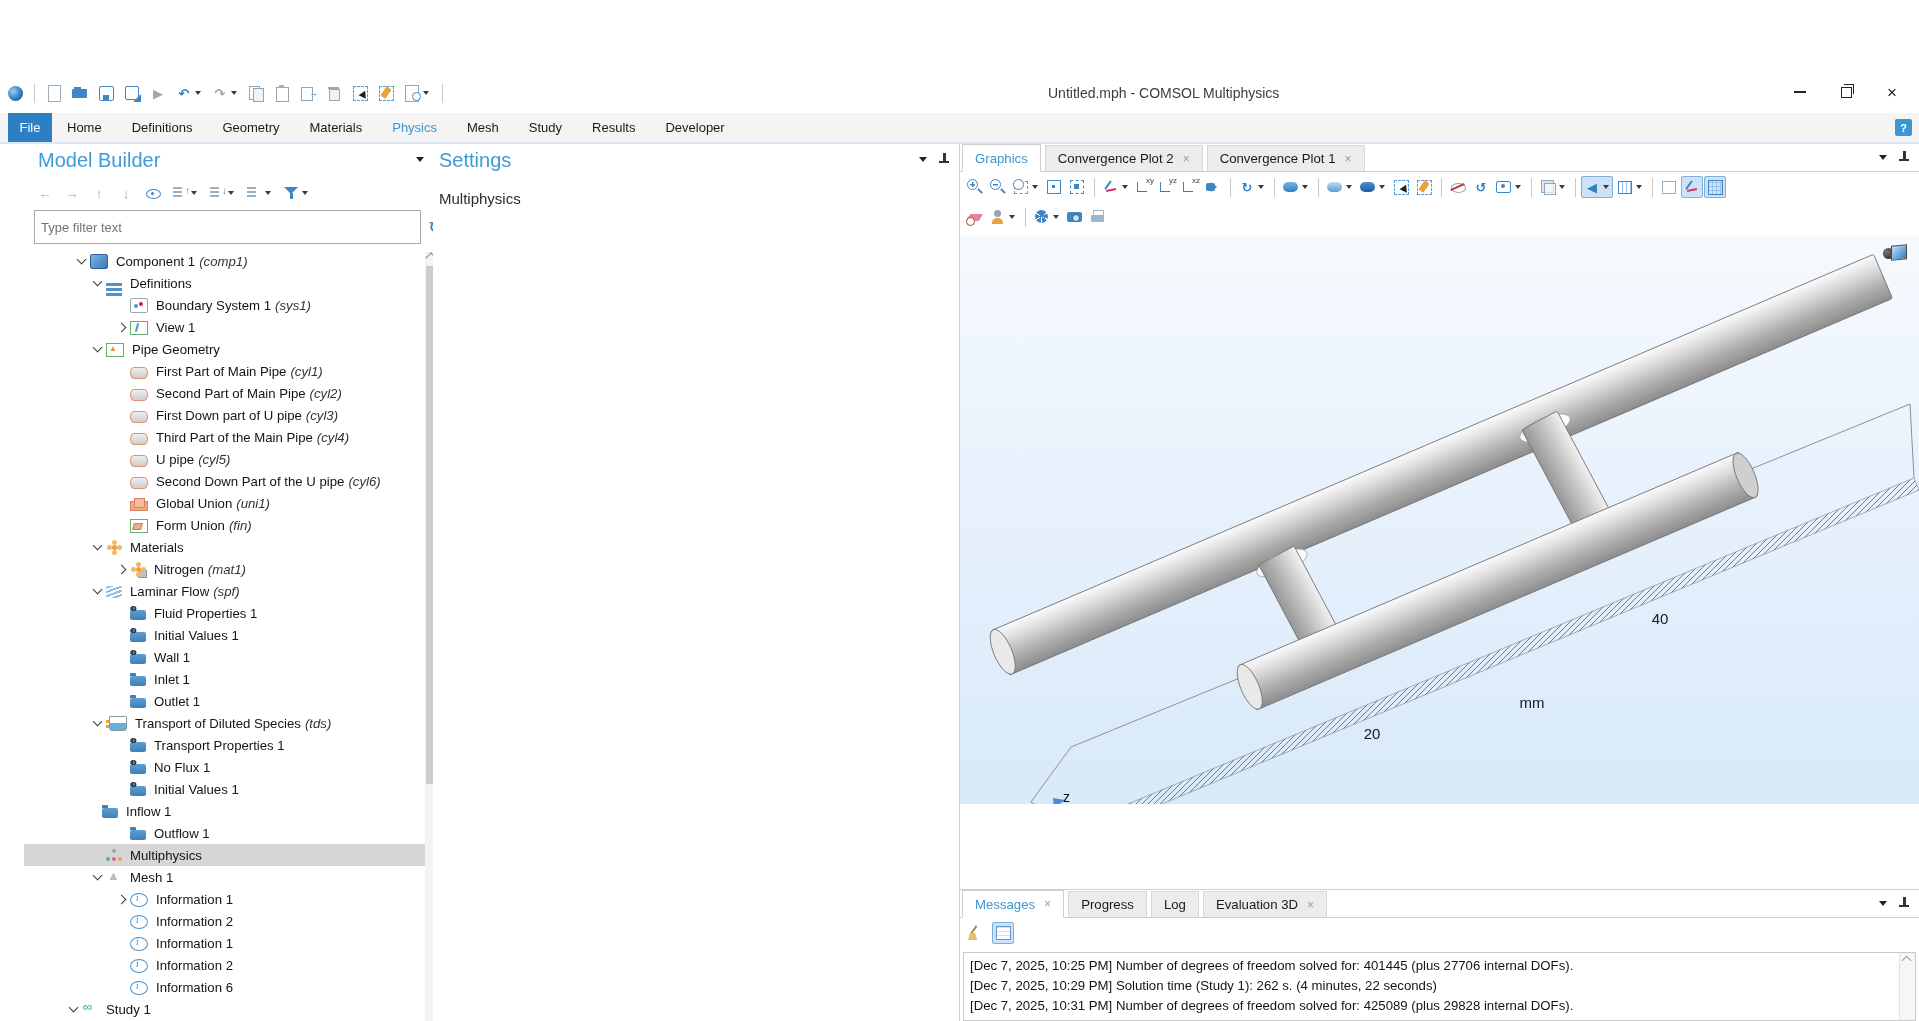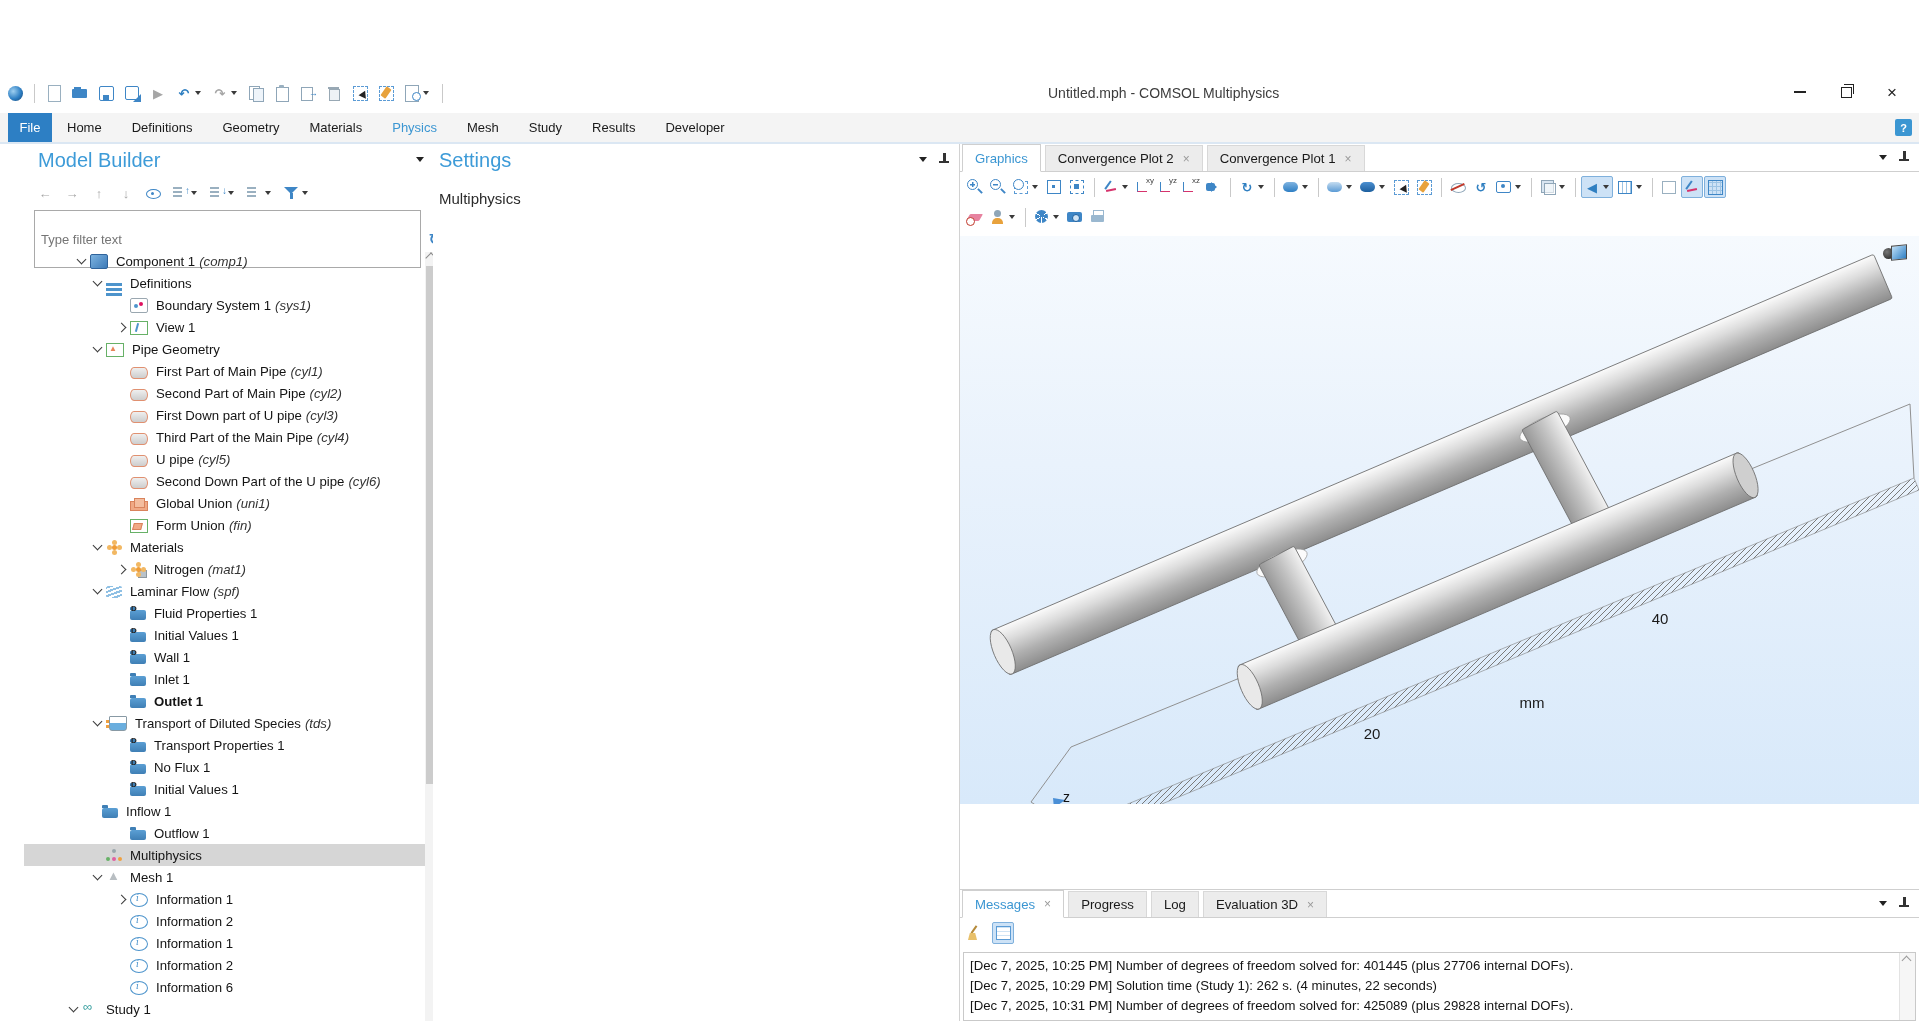--- a/index.html
+++ b/index.html
@@ -37,21 +37,21 @@
   .headrow{position:relative;}
   .hctrls{position:absolute;right:10px;top:8px;display:flex;align-items:center;gap:12px;}
   .hcaret{width:0;height:0;border-left:4.5px solid transparent;border-right:4.5px solid transparent;border-top:5px solid #222;}
   .pin{width:10px;height:15px;position:relative;}
   .pin::before{content:"";position:absolute;left:4px;top:1px;width:2.5px;height:9px;background:#333;}
   .pin::after{content:"";position:absolute;left:0;top:9px;width:10px;height:2px;background:#333;}
 
   
   .mb-toolbar{position:absolute;left:10px;top:38px;display:flex;align-items:center;gap:4px;}
   .filter-row{position:absolute;left:10px;top:66px;right:14px;display:flex;align-items:center;}
-  .filter-input{flex:1;height:24px;border:1px solid #a9a9a9;font-family:inherit;font-size:13px;padding:16px 6px;color:#333;outline:none;}
+  .filter-input{flex:1;height:24px;border:1px solid #a9a9a9;font-family:inherit;font-size:13px;padding:4px 6px;color:#333;outline:none;}
   .refresh{margin-left:8px;color:#3e86c6;font-size:16px;font-weight:bold;}
   .tree{position:absolute;left:0;top:106px;right:0;bottom:0;overflow:hidden;}
   .trow{height:22px;display:flex;align-items:center;white-space:nowrap;font-size:13.2px;}
   .trow.sel{background:#d6d6d6;}
   .chevslot{width:18px;flex:0 0 18px;display:flex;justify-content:center;}
   .chev{width:6px;height:6px;border-right:1.4px solid #3a3a3a;border-bottom:1.4px solid #3a3a3a;}
   .chev.v{transform:rotate(45deg);margin-top:-3px;}
   .chev.r{transform:rotate(-45deg);}
   .tlabel{margin-left:8px;color:#141414;}
   .ttag{font-style:italic;color:#333;margin-left:4px;}
@@ -450,21 +450,21 @@
           <div class="trow" style="padding-left: 88px;">
             <span class="chevslot"></span>
             <span class="ti ti-folder-d"></span>
             <span class="tlabel">Wall 1</span>
           </div>
           <div class="trow" style="padding-left: 88px;">
             <span class="chevslot"></span>
             <span class="ti ti-folder"></span>
             <span class="tlabel">Inlet 1</span>
           </div>
-          <div class="trow" style="padding-left: 88px; font-weight: bold;">
+          <div class="trow" style="padding-left: 88px;">
             <span class="chevslot"></span>
             <span class="ti ti-folder"></span>
             <span class="tlabel">Outlet 1</span>
           </div>
           <div class="trow" style="padding-left: 64px;">
             <span class="chevslot">
               <span class="chev v"></span>
             </span>
             <span class="ti ti-tds"></span>
             <span class="tlabel">Transport of Diluted Species</span>

